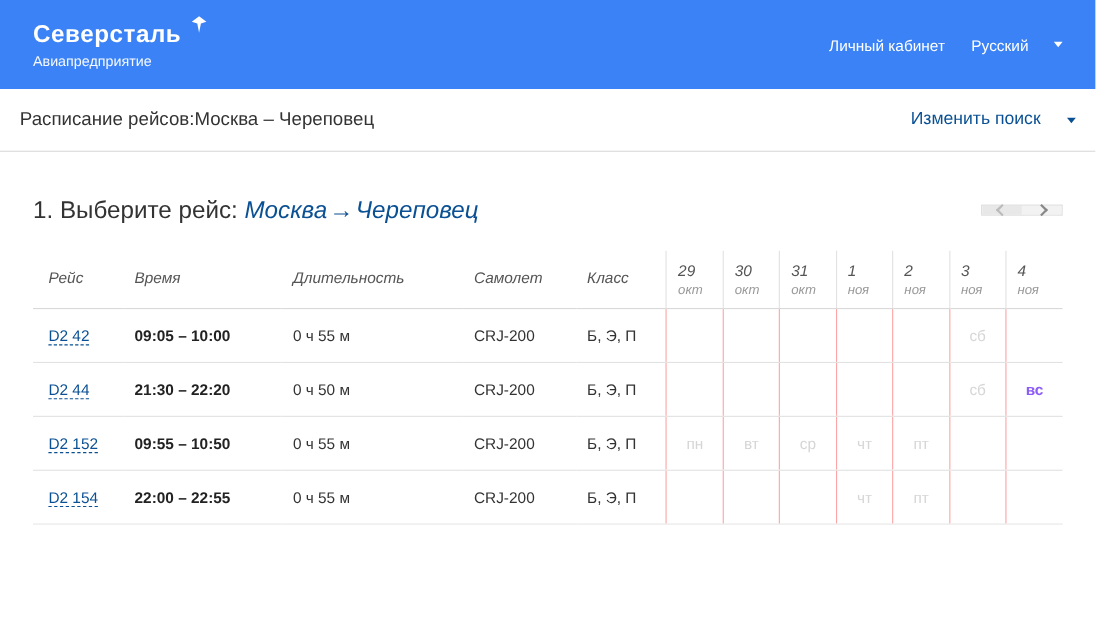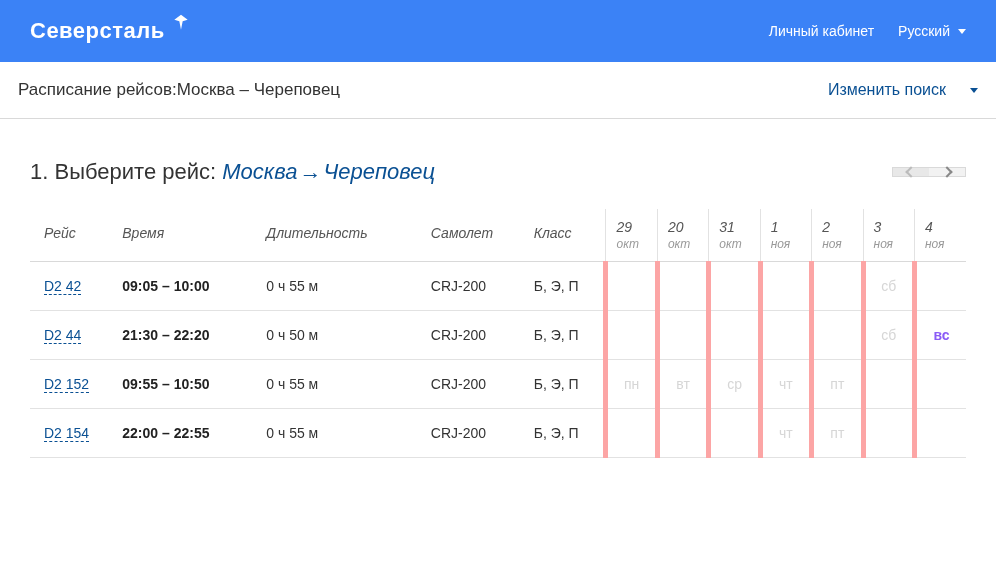--- a/index.html
+++ b/index.html
@@ -5,21 +5,21 @@
   * { margin: 0; padding: 0; box-sizing: border-box; }
   body { font-family: Arial, Helvetica, sans-serif; background: #fff; color: #333; }
   .header { background: #3b82f6; color: #fff; padding: 18px 30px 18px 30px; display: flex; justify-content: space-between; align-items: center; }
   .logo-area { display: flex; flex-direction: column; }
   .logo-row { display: flex; align-items: center; gap: 6px; }
   .logo-text { font-size: 22px; font-weight: 600; letter-spacing: 0.5px; }
   .logo-sub { font-size: 13px; margin-top: 4px; opacity: 0.95; }
   .logo-icon { width: 20px; height: 20px; position: relative; top: -8px; }
   .header-right { display: flex; align-items: center; gap: 24px; font-size: 14px; }
   .header-link { color: #fff; cursor: pointer; }
-  .lang-switch { display: flex; align-items: center; gap: 8px; cursor: pointer; }
+  .lang-switch { display: flex; align-items: center; gap: 23px; cursor: pointer; }
   .caret-down { width: 0; height: 0; border-left: 4px solid transparent; border-right: 4px solid transparent; border-top: 5px solid #fff; }
   .subheader { border-bottom: 1px solid #d9d9d9; background: #fff; padding: 18px 18px; display: flex; justify-content: space-between; align-items: center; }
   .breadcrumb { font-size: 17px; color: #333; }
   .change-search { color: #0a5093; font-size: 16px; cursor: pointer; display: flex; align-items: center; gap: 24px; }
   .caret-down-blue { width: 0; height: 0; border-left: 4px solid transparent; border-right: 4px solid transparent; border-top: 5px solid #0a5093; }
   .main { padding: 40px 30px 0 30px; }
   .step-row { display: flex; justify-content: space-between; align-items: center; margin-bottom: 24px; gap: 20px; }
   .step-title { font-size: 22px; color: #333; }
   .route { color: #0a5093; font-weight: 400; font-style: italic; }
   .arrow { display: inline-block; margin: 0 2px; }
@@ -30,21 +30,21 @@
   .chevron { width: 8px; height: 8px; border-top: 2px solid #888; border-right: 2px solid #888; }
   .chevron.left { transform: rotate(-135deg); }
   .chevron.right { transform: rotate(45deg); }
   .disabled .chevron { border-color: #bbb; }
   table { width: 100%; border-collapse: collapse; }
   th, td { text-align: left; padding: 16px 10px; border-bottom: 1px solid #e2e2e2; font-size: 14px; }
   th { font-weight: 400; color: #555; background: #fff; border-bottom: 1px solid #d9d9d9; vertical-align: top; font-style: italic; }
   th.day-head { border-left: 1px solid #e2e2e2; width: 50px; text-align: left; padding: 10px 10px; }
   th.day-head .dnum { font-size: 14px; color: #555; display: block; }
   th.day-head .dmon { font-size: 12px; color: #999; display: block; margin-top: 2px; }
-  td.day-cell { border-left: 5px solid #fca5a5; text-align: center; color: #c8c8c8; font-size: 14px; }
+  td.day-cell { border-left: 1px solid #fca5a5; text-align: center; color: #c8c8c8; font-size: 14px; }
   td.day-cell.active { color: #8b5cf6; font-weight: 700; }
   td.day-cell.muted { color: #d6d6d6; }
   td.flight-cell a { color: #0a5093; text-decoration: none; border-bottom: 1px dashed #0a5093; }
   td.time-cell { font-weight: 700; color: #222; }
   th:first-child, td:first-child { padding-left: 14px; }
   .col-flight { width: 80px; }
   .col-time { width: 140px; }
   .col-dur { width: 160px; }
   .col-plane { width: 100px; }
   .col-class { width: 80px; }
@@ -55,20 +55,21 @@
 <div class="header">
   <div class="logo-area">
     <div class="logo-row">
       <span class="logo-text">Северсталь</span>
       <span class="logo-icon">
         <svg viewBox="0 0 24 24" width="20" height="20">
             <path fill="#fff" d="M12 2 L20 8 L14 10 L12 20 L10 10 L4 8 Z"></path>
           </svg>
       </span>
     </div>
+    <span class="logo-sub">Авиапредприятие</span>
   </div>
   <div class="header-right">
     <span class="header-link">Личный кабинет</span>
     <div class="lang-switch">
       <span>Русский</span>
       <span class="caret-down"></span>
     </div>
   </div>
 </div>
 
@@ -101,21 +102,21 @@
         <th class="col-flight">Рейс</th>
         <th class="col-time">Время</th>
         <th class="col-dur">Длительность</th>
         <th class="col-plane">Самолет</th>
         <th class="col-class">Класс</th>
         <th class="day-head">
             <span class="dnum">29</span>
             <span class="dmon">окт</span>
           </th>
         <th class="day-head">
-            <span class="dnum">20</span>
+            <span class="dnum">30</span>
             <span class="dmon">окт</span>
           </th>
         <th class="day-head">
             <span class="dnum">31</span>
             <span class="dmon">окт</span>
           </th>
         <th class="day-head">
             <span class="dnum">1</span>
             <span class="dmon">ноя</span>
           </th>

